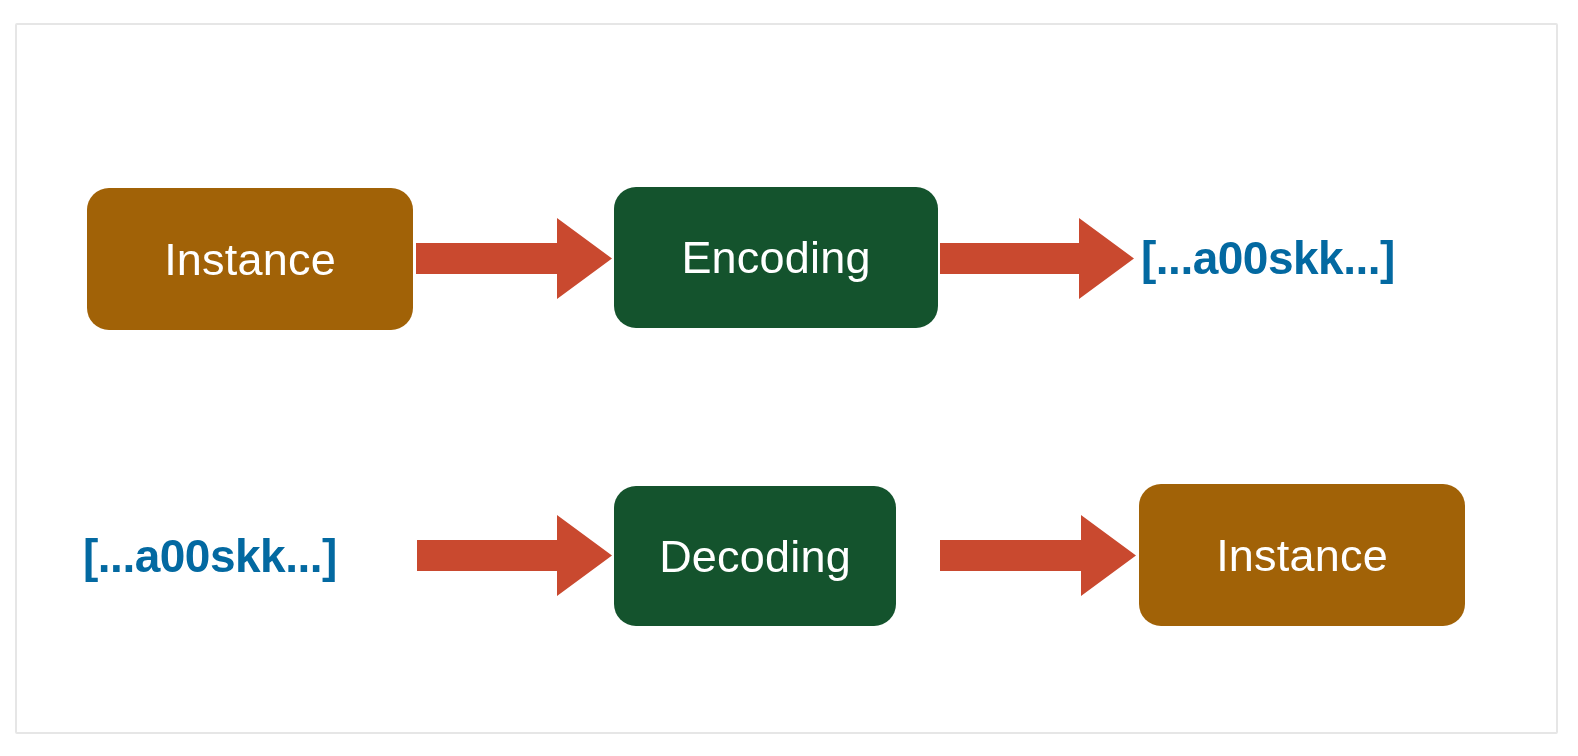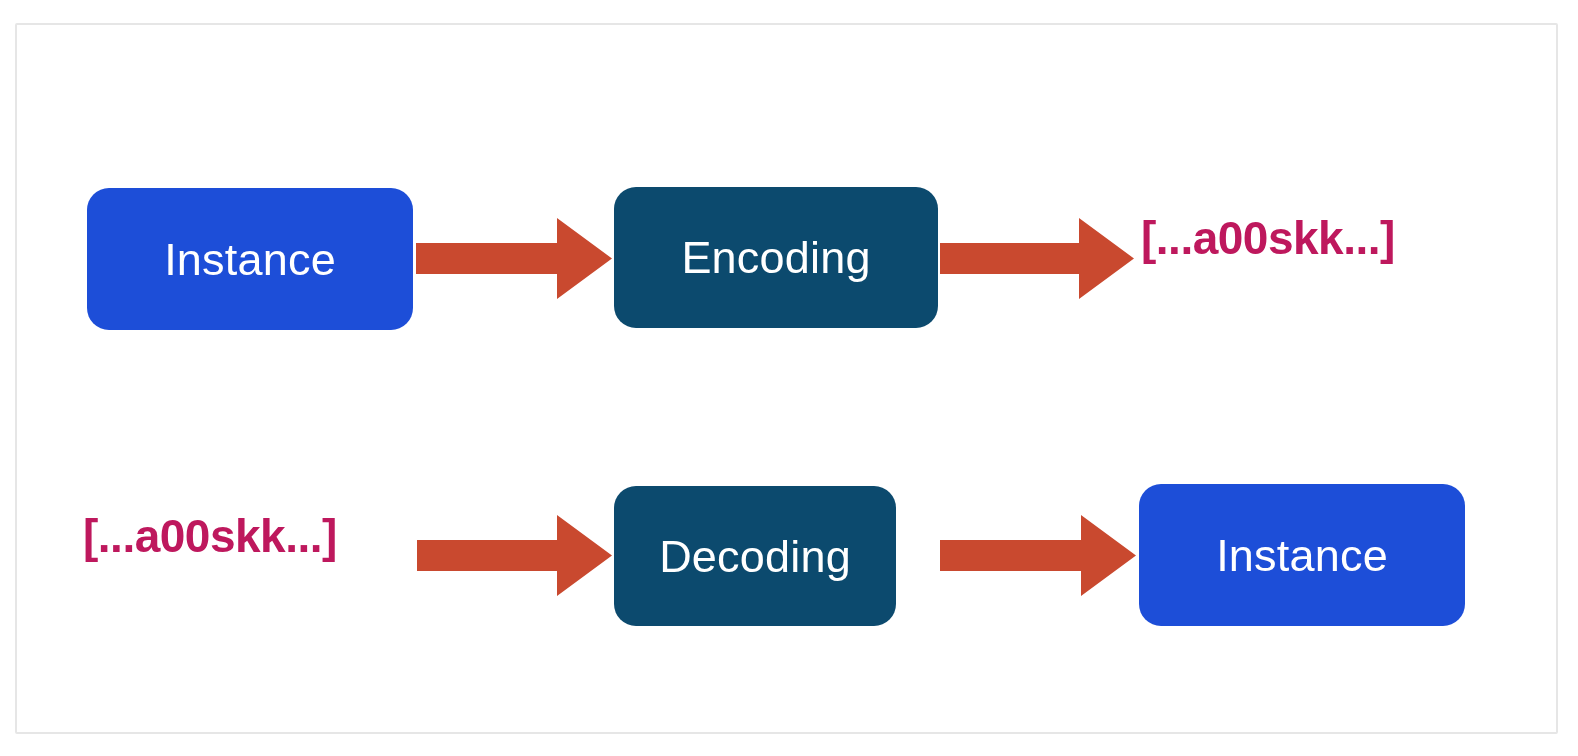--- a/index.html
+++ b/index.html
@@ -37,27 +37,28 @@
     box-sizing: border-box;
   }
   .node-label {
     color: #ffffff;
     font-size: 45px;
     font-weight: 400;
     letter-spacing: 0.2px;
     line-height: 1;
     white-space: nowrap;
   }
-  .node.blue  { background: #1d4ed8; }
-  .node.yellow{ background: #0c4a6e; }
+  .node.blue  { background: #a16207; }
+  .node.yellow{ background: #14532d; }
 
   .code-text {
     position: absolute;
     display: flex;
-    color: #be185d;
+    align-items: center;
+    color: #0369a1;
     font-size: 46px;
     font-weight: bold;
     letter-spacing: -0.5px;
     white-space: nowrap;
     line-height: 1;
   }
   .code-text.left-aligned { justify-content: flex-start; }
 
   .arrow {
     position: absolute;

